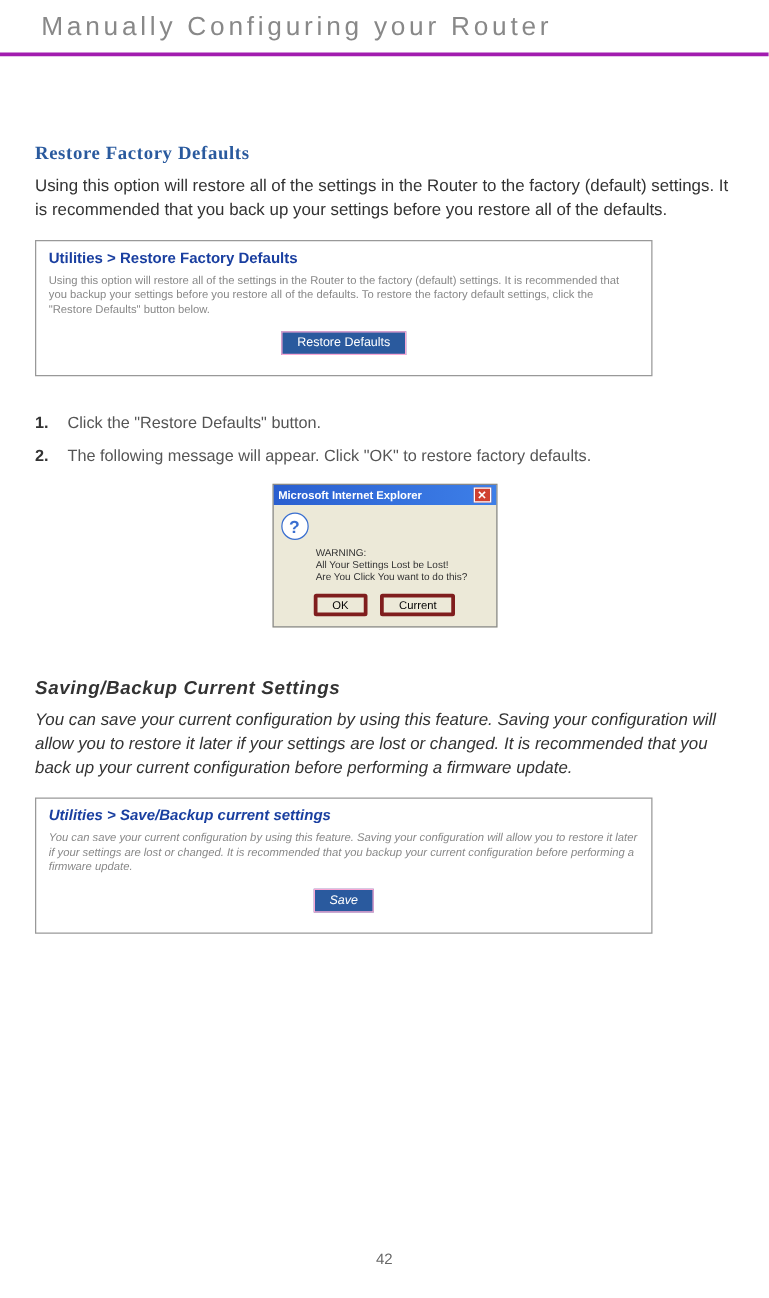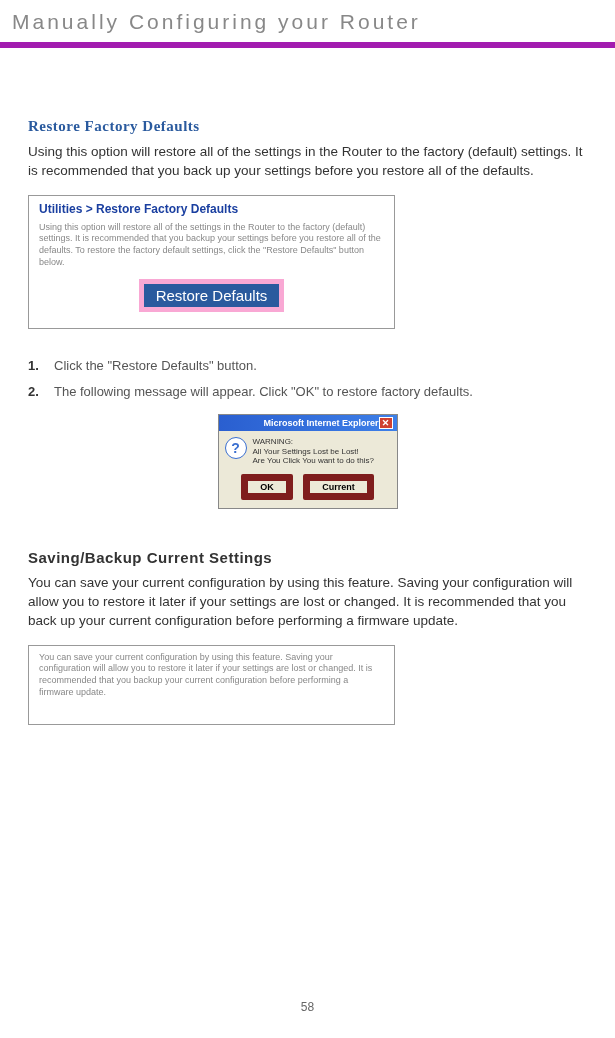--- a/index.html
+++ b/index.html
@@ -4,22 +4,22 @@
   <style>
     * { margin: 0; padding: 0; box-sizing: border-box; }
     body {
       width: 615px;
       height: 1038px;
       background: #ffffff;
       font-family: Arial, Helvetica, sans-serif;
       color: #4a4a4a;
     }
     .page-header {
-      padding: 10px 0 8px 12px;
-      border-bottom: 6px solid #a21caf;
+      padding: 10px 0 8px 33px;
+      border-bottom: 3px solid #a21caf;
     }
     .page-header-title {
       font-size: 21px;
       letter-spacing: 3px;
       color: #888;
       font-weight: 300;
     }
     .content {
       padding: 70px 28px 0 28px;
     }
@@ -33,21 +33,21 @@
     }
     .section-intro {
       font-size: 13.5px;
       line-height: 1.4;
       margin-bottom: 14px;
       color: #333;
     }
     .panel {
       border: 1px solid #999;
       background: #fff;
-      width: 367px;
+      width: 494px;
       padding: 6px 10px 16px 10px;
       margin-bottom: 28px;
     }
     .panel-title {
       font-size: 12px;
       color: #1a3fa0;
       font-weight: bold;
       margin-bottom: 6px;
     }
     .panel-desc {
@@ -56,23 +56,23 @@
       line-height: 1.3;
       margin-bottom: 10px;
     }
     .panel-button-row {
       text-align: center;
     }
     .panel-button {
       display: inline-block;
       background: #2a5a9e;
       color: #fff;
-      font-size: 15px;
+      font-size: 10px;
       padding: 3px 12px;
-      border: 5px solid #f9a8d4;
+      border: 1px solid #f9a8d4;
       cursor: pointer;
     }
     .steps {
       margin-bottom: 12px;
     }
     .step {
       display: flex;
       margin-bottom: 8px;
       font-size: 13px;
       line-height: 1.45;
@@ -98,21 +98,21 @@
       width: 180px;
       text-align: left;
     }
     .dialog-titlebar {
       background: linear-gradient(to right, #2a5fd0, #3d7fe8);
       color: #fff;
       font-size: 9px;
       font-weight: bold;
       padding: 2px 4px;
       display: flex;
-      justify-content: flex-end;
+      justify-content: space-between;
       align-items: center;
     }
     .dialog-close {
       background: #d04030;
       color: #fff;
       width: 14px;
       height: 12px;
       display: flex;
       align-items: center;
       justify-content: center;
@@ -136,37 +136,38 @@
       justify-content: center;
       color: #3a6fd0;
       font-size: 14px;
       font-weight: bold;
       flex-shrink: 0;
     }
     .dialog-text {
       font-size: 8px;
       color: #333;
       line-height: 1.2;
+      margin-top: 28px;
     }
     .dialog-buttons {
       text-align: center;
       padding: 4px 0 8px 0;
     }
     .dialog-btn {
       font-size: 9px;
       padding: 1px 12px;
       background: #ece9d8;
-      border: 7px solid #7f1d1d;
+      border: 3px solid #7f1d1d;
       border-radius: 2px;
       margin: 0 3px;
       cursor: pointer;
-      font-weight: bold;
     }
     .section2 {
       margin-top: 10px;
+      font-style: italic;
     }
     .section2-title {
       font-size: 15px;
       font-weight: bold;
       color: #333;
       letter-spacing: 0.5px;
       margin-bottom: 8px;
     }
     .page-number {
       position: absolute;
@@ -228,19 +229,23 @@
         <button class="dialog-btn">Current</button>
       </div>
     </div>
   </div>
 
   <div class="section2">
     <div class="section2-title">Saving/Backup Current Settings</div>
     <div class="section-intro">You can save your current configuration by using this feature. Saving your configuration will allow you to restore it later if your settings are lost or changed. It is recommended that you back up your current configuration before performing a firmware update.</div>
 
     <div class="panel">
+      <div class="panel-title">Utilities &gt; Save/Backup current settings</div>
       <div class="panel-desc">You can save your current configuration by using this feature. Saving your configuration will allow you to restore it later if your settings are lost or changed. It is recommended that you backup your current configuration before performing a firmware update.</div>
+      <div class="panel-button-row">
+        <span class="panel-button">Save</span>
+      </div>
     </div>
   </div>
 
 </div>
 
-<div class="page-number">58</div>
+<div class="page-number">42</div>
 
 </body></html>

